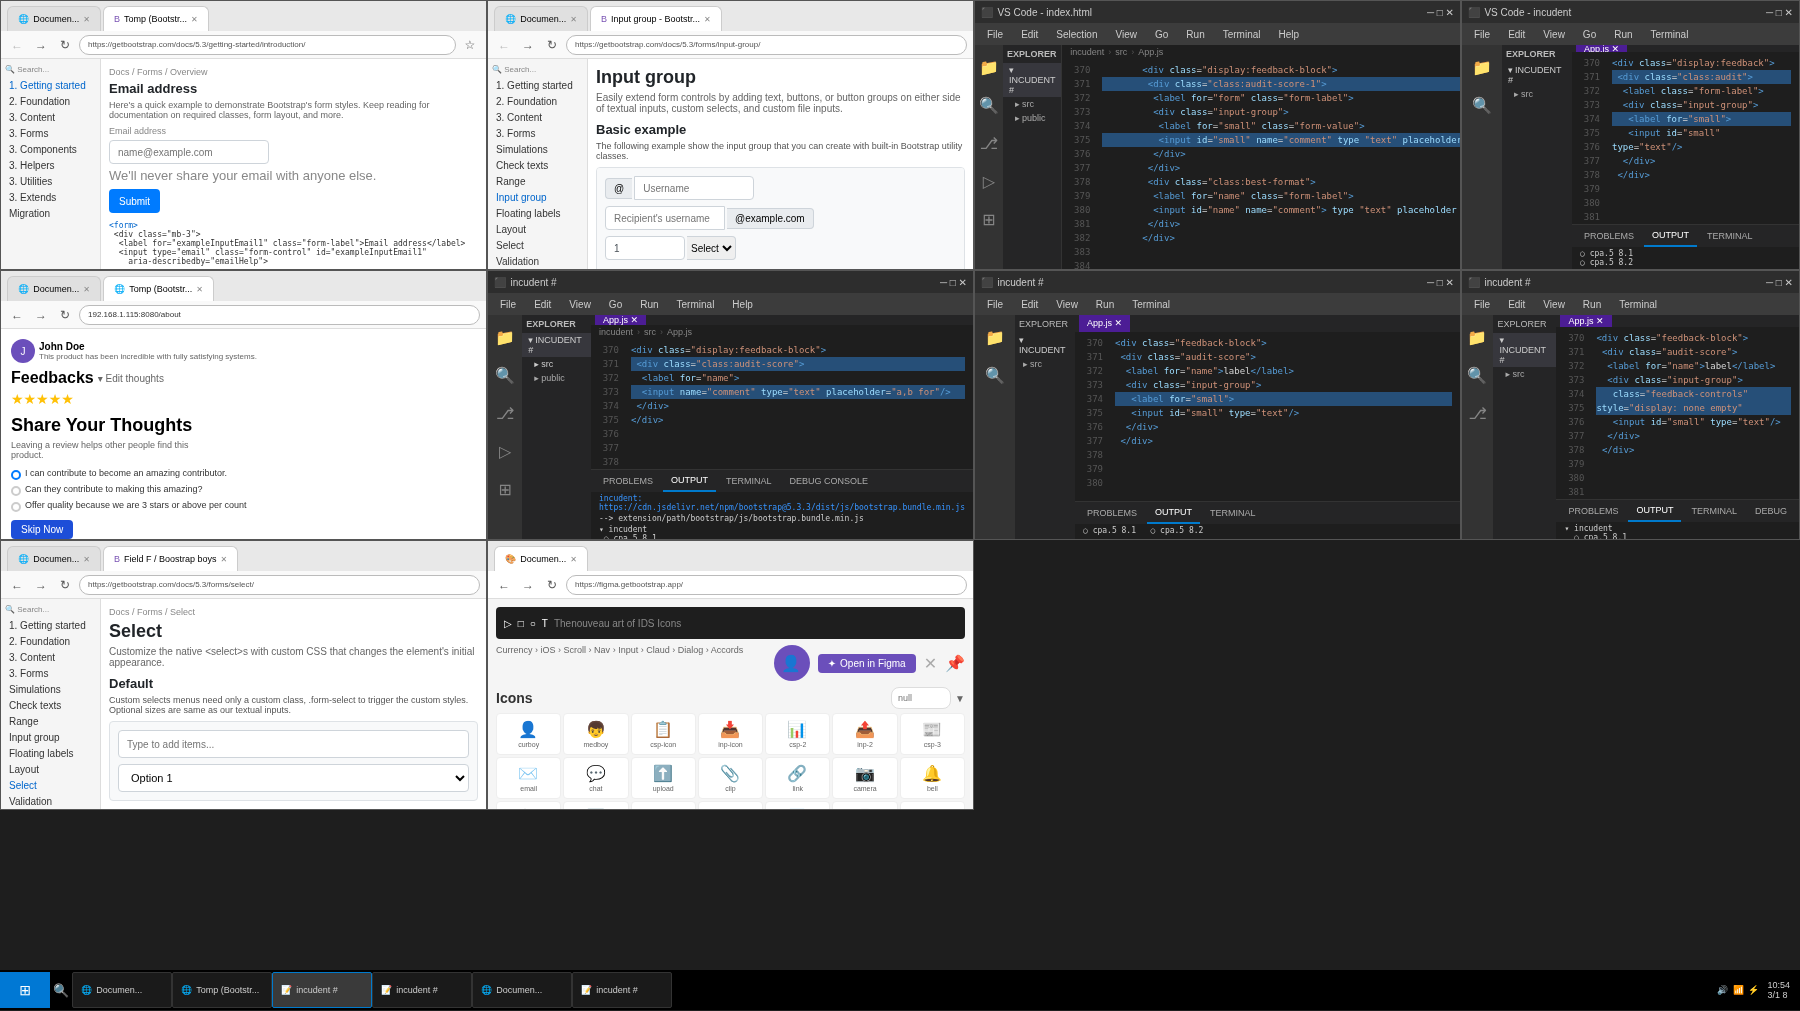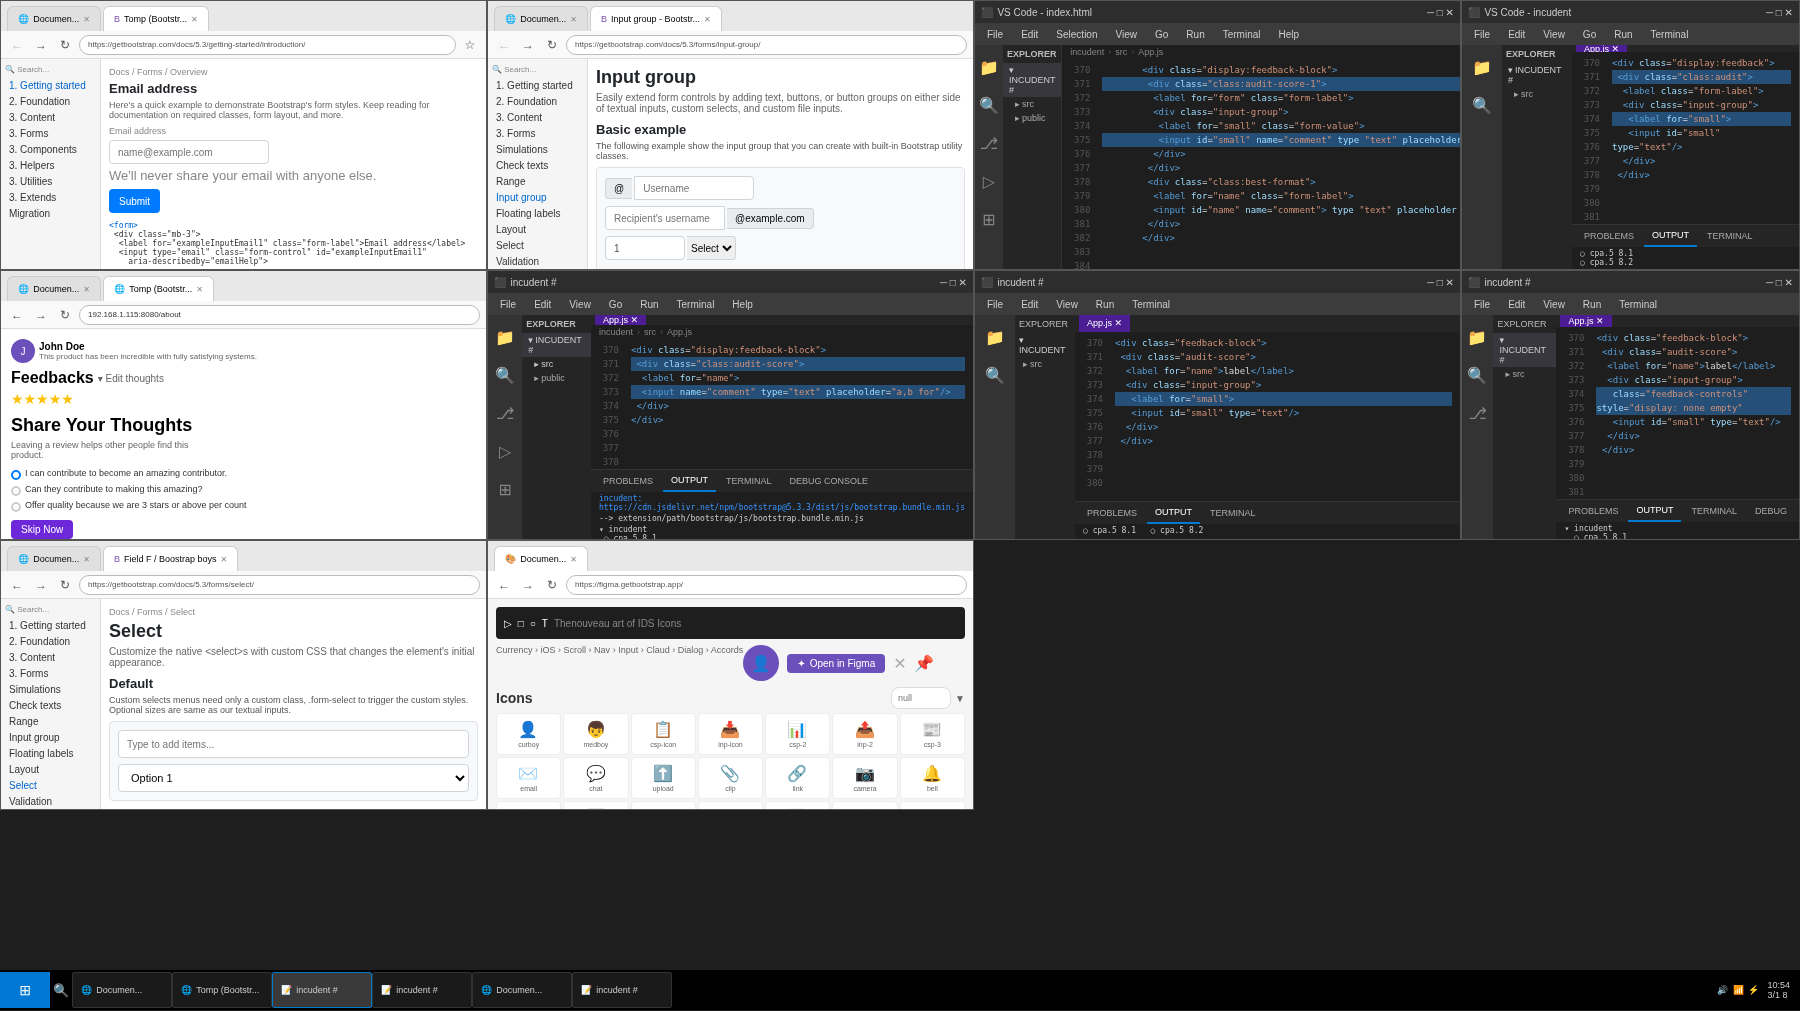--- a/index.html
+++ b/index.html
@@ -842,21 +842,21 @@
         </div>
         <div style="display:flex; align-items:flex-start; gap:4px; margin-bottom:4px;">
           <div style="border:2px solid #ccc; border-radius:50%; width:10px; height:10px; margin-top:2px; flex-shrink:0;"></div>
           <span style="font-size:9px; color:#333;">Can they contribute to making this amazing?</span>
         </div>
         <div style="display:flex; align-items:flex-start; gap:4px; margin-bottom:8px;">
           <div style="border:2px solid #ccc; border-radius:50%; width:10px; height:10px; margin-top:2px; flex-shrink:0;"></div>
           <span style="font-size:9px; color:#333;">Offer quality because we are 3 stars or above per count</span>
         </div>
       </div>
-      <button style="background:#6d28d9; color:#fff; border:none; border-radius:4px; padding:4px 10px; font-size:10px; cursor:pointer;">Skip Now</button>
+      <button style="background:#1d4ed8; color:#fff; border:none; border-radius:4px; padding:4px 10px; font-size:10px; cursor:pointer;">Skip Now</button>
     </div>
   </div>
 
   <div class="panel code-editor">
     <div class="panel-titlebar">
       <span>⬛</span>
       <span>incudent #</span>
       <span style="margin-left:auto;">─ □ ✕</span>
     </div>
     <div class="vscode-menu">
@@ -1160,21 +1160,21 @@
     <div style="padding:8px; background:#f5f5f5; height:calc(100% - 58px); overflow:hidden;">
 
       <div style="height:32px; background:#1e1e1e; border-radius:4px; display:flex; align-items:center; padding:0 8px; gap:6px; margin-bottom:6px;">
         <span style="color:#fff; font-size:10px;">▷</span>
         <span style="color:#fff; font-size:10px;">□</span>
         <span style="color:#fff; font-size:10px;">○</span>
         <span style="color:#fff; font-size:10px;">T</span>
         <span style="color:#888; font-size:10px;">Thenouveau art of IDS Icons</span>
       </div>
 
-      <div style="display:flex; align-items:flex-start; margin-bottom:6px;">
+      <div style="display:flex; justify-content:space-between; align-items:flex-start; margin-bottom:6px;">
         <div>
           <div style="font-size:9px; color:#666; margin-bottom:2px;">
             <span>Currency</span>
             <span> › </span>
             <span>iOS</span>
             <span> › </span>
             <span>Scroll</span>
             <span> › </span>
             <span>Nav</span>
             <span> › </span>

